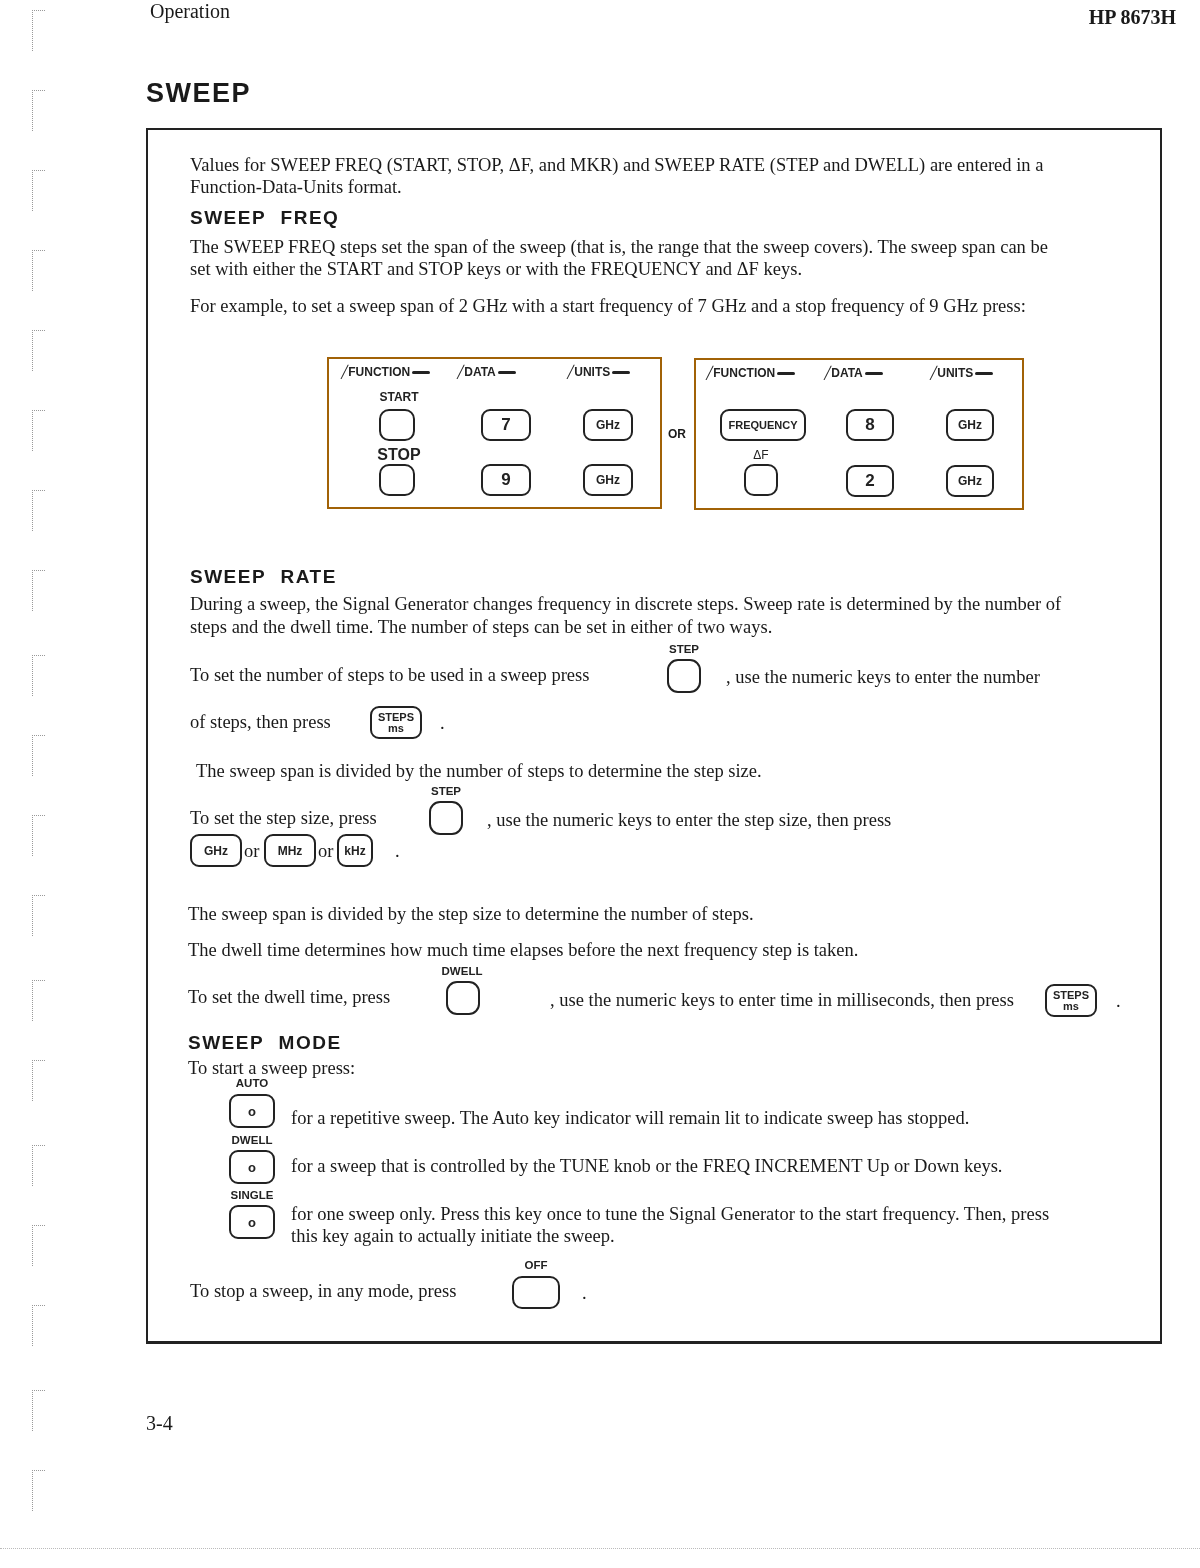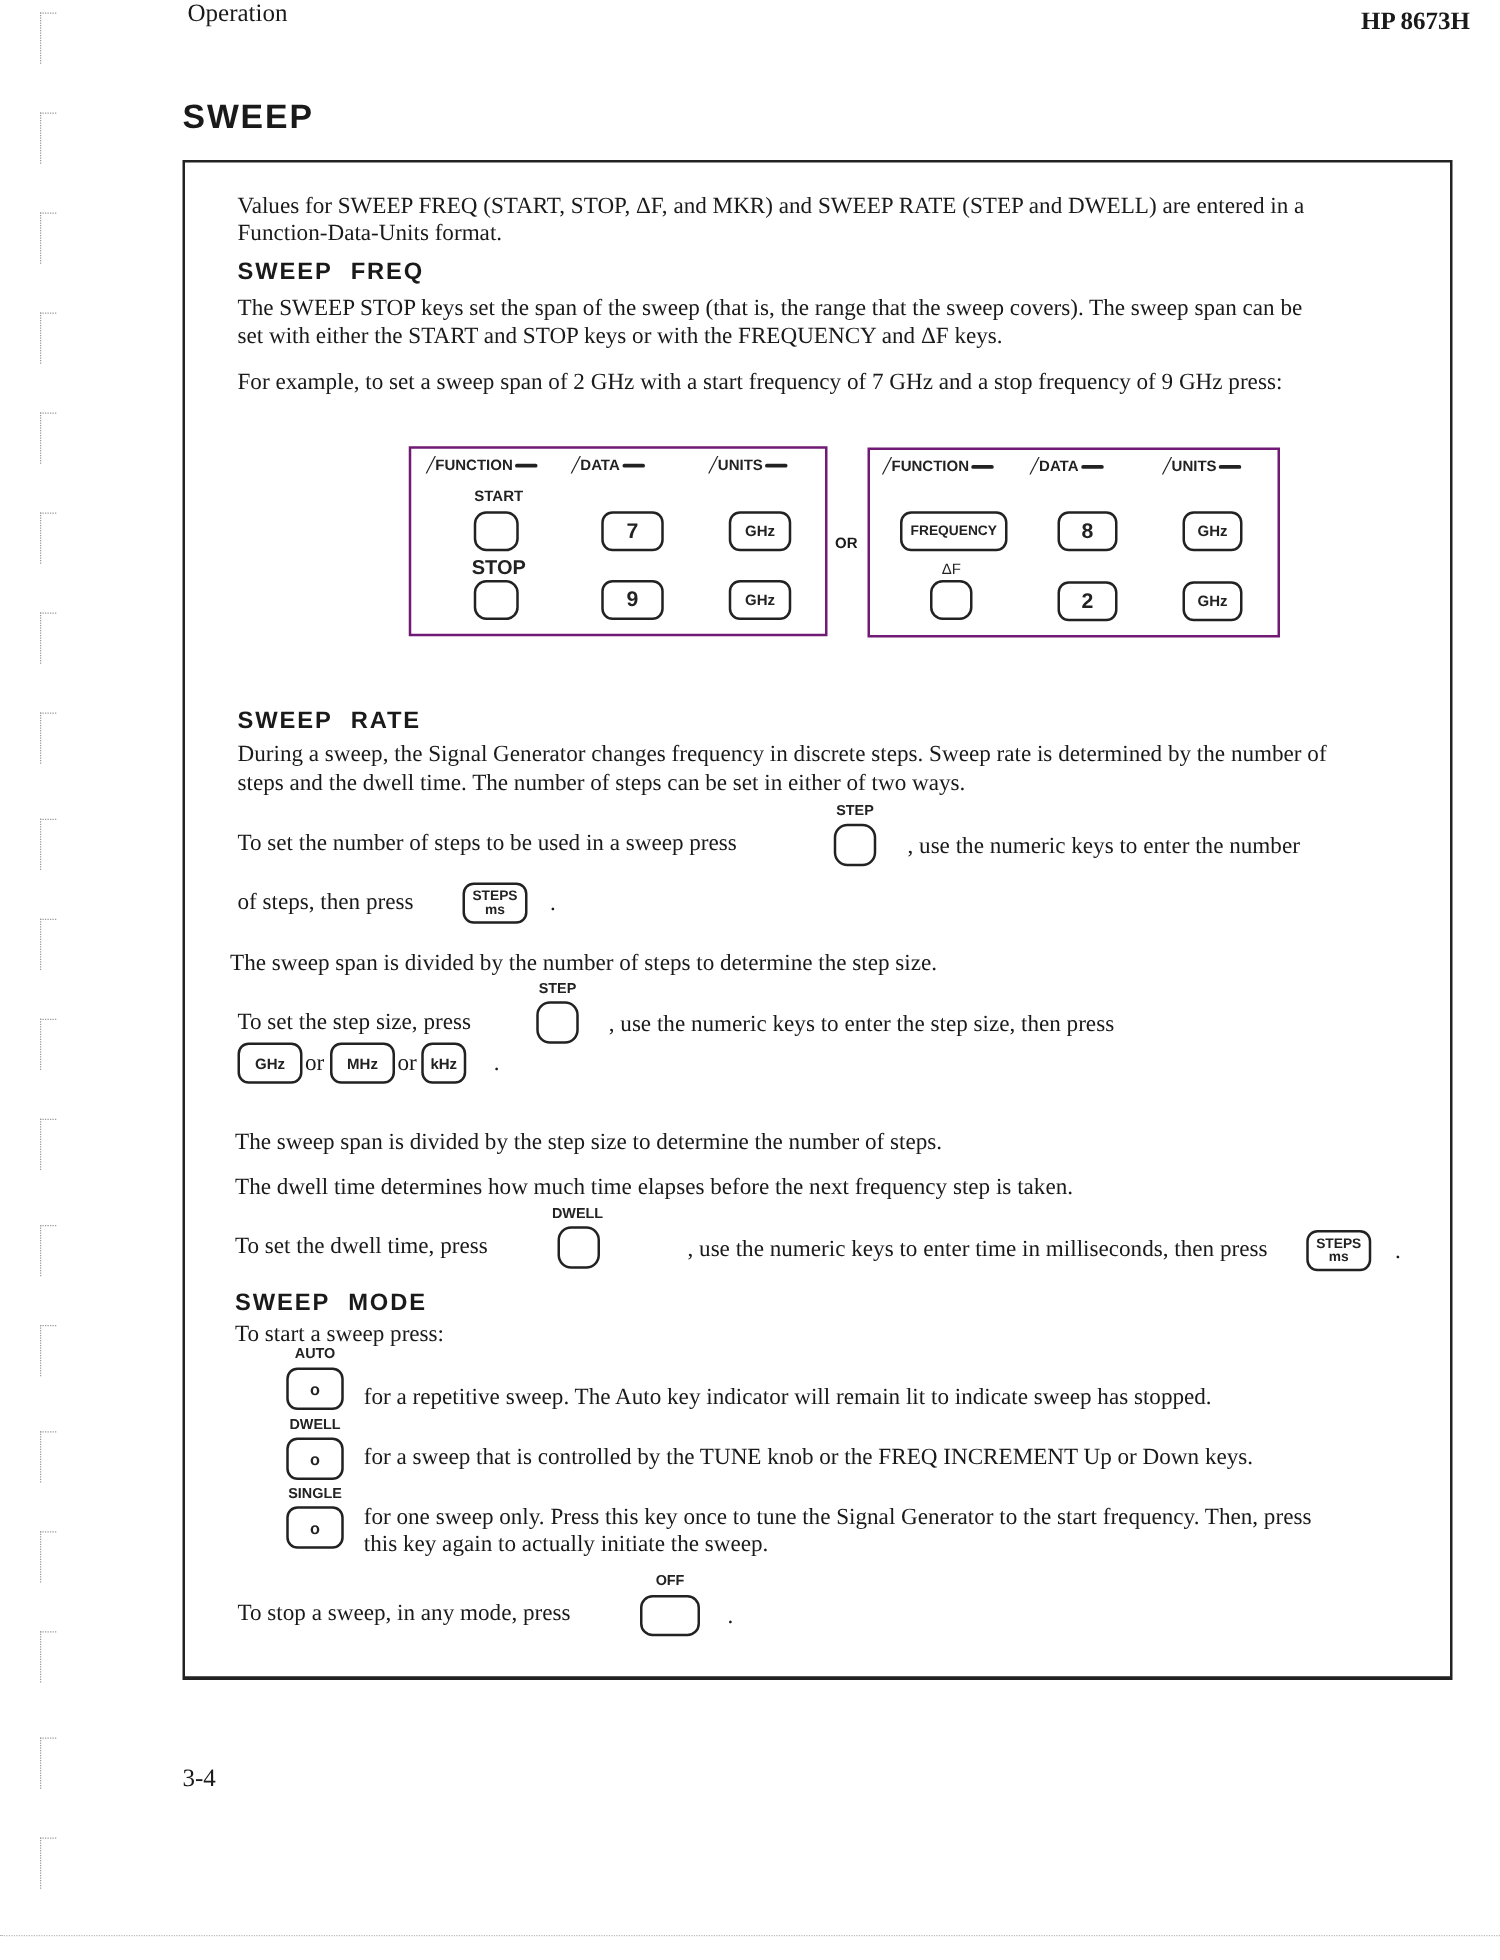--- a/index.html
+++ b/index.html
@@ -33,21 +33,21 @@
     box-sizing: border-box; background: #fff;
     display: flex; align-items: center; justify-content: center;
     font-family: "Liberation Sans", "DejaVu Sans", sans-serif; font-weight: bold; color: #222;
   }
   .key-label {
     position: absolute; font-family: "Liberation Sans", "DejaVu Sans", sans-serif;
     font-weight: bold; font-size: 11.5px; color: #222; text-align: center;
   }
 
   
-  .diagram { position: absolute; border: 2px solid #701a75; box-sizing: border-box; background: #fff; }
+  .diagram { position: absolute; border: 2px solid #a16207; box-sizing: border-box; background: #fff; }
   .group-head {
     position: absolute; top: 6px; font-family: "Liberation Sans", "DejaVu Sans", sans-serif;
     font-weight: bold; font-size: 12px; color: #222; white-space: nowrap;
   }
   .group-head::before { content: "\2571"; font-weight: bold; }
   .dash { display:inline-block; width: 18px; height: 3px; background:#222; vertical-align: middle; margin: 0 2px; border-radius: 2px; }
 
   
   .edge { position: absolute; left: 32px; width: 12px; border-left: 1px dotted #999; border-top: 1px dotted #999; height: 40px; }
 </style>
@@ -79,21 +79,21 @@
 <div class="abs serif" id="hdr-left">Operation</div>
 <div class="abs serif" id="hdr-right">HP 8673H</div>
 <div class="abs sans" id="page-title">SWEEP</div>
 
 <div class="abs" id="main-box"></div>
 
 <div class="abs para" style="left:190px; top:154px;">Values for SWEEP FREQ (START, STOP, ΔF, and MKR) and SWEEP RATE (STEP and DWELL) are entered in a</div>
 <div class="abs para" style="left:190px; top:176px;">Function-Data-Units format.</div>
 
 <div class="abs section-head" style="left:190px; top:207px;">SWEEP  FREQ</div>
-<div class="abs para" style="left:190px; top:236px;">The SWEEP STOP keys set the span of the sweep (that is, the range that the sweep covers). The sweep span can be</div>
+<div class="abs para" style="left:190px; top:236px;">The SWEEP FREQ steps set the span of the sweep (that is, the range that the sweep covers). The sweep span can be</div>
 <div class="abs para" style="left:190px; top:258px;">set with either the START and STOP keys or with the FREQUENCY and ΔF keys.</div>
 <div class="abs para" style="left:190px; top:295px;">For example, to set a sweep span of 2 GHz with a start frequency of 7 GHz and a stop frequency of 9 GHz press:</div>
 
 <div class="diagram" style="left:327px; top:357px; width:335px; height:152px;">
   <div class="group-head" style="left:12px;"><span>FUNCTION</span><span class="dash"></span></div>
   <div class="group-head" style="left:128px;"><span>DATA</span><span class="dash"></span></div>
   <div class="group-head" style="left:238px;"><span>UNITS</span><span class="dash"></span></div>
 
   <div class="key-label" style="left:40px; top:31px; width:60px; font-size:12px;">START</div>
   <div class="key" style="left:50px; top:50px; width:36px; height:32px; border-radius:10px;"></div>
@@ -132,21 +132,21 @@
 <div class="key" style="left:667px; top:659px; width:34px; height:34px; border-radius:11px;"></div>
 <div class="abs para" style="left:726px; top:666px;">, use the numeric keys to enter the number</div>
 
 <div class="abs para" style="left:190px; top:711px;">of steps, then press</div>
 <div class="key" style="left:370px; top:706px; width:52px; height:33px; flex-direction:column; font-size:11px; line-height:11px;">
   <span>STEPS</span>
   <span>ms</span>
 </div>
 <div class="abs para" style="left:440px; top:712px;">.</div>
 
-<div class="abs para" style="left:184px; top:760px;">The sweep span is divided by the number of steps to determine the step size.</div>
+<div class="abs para" style="left:196px; top:760px;">The sweep span is divided by the number of steps to determine the step size.</div>
 
 <div class="key-label abs" style="left:426px; top:785px; width:40px;">STEP</div>
 <div class="abs para" style="left:190px; top:807px;">To set the step size, press</div>
 <div class="key" style="left:429px; top:801px; width:34px; height:34px; border-radius:11px;"></div>
 <div class="abs para" style="left:487px; top:809px;">, use the numeric keys to enter the step size, then press</div>
 
 <div class="key" style="left:190px; top:834px; width:52px; height:33px; font-size:12px;">GHz</div>
 <div class="abs para" style="left:244px; top:840px;">or</div>
 <div class="key" style="left:264px; top:834px; width:52px; height:33px; font-size:12px;">MHz</div>
 <div class="abs para" style="left:318px; top:840px;">or</div>

